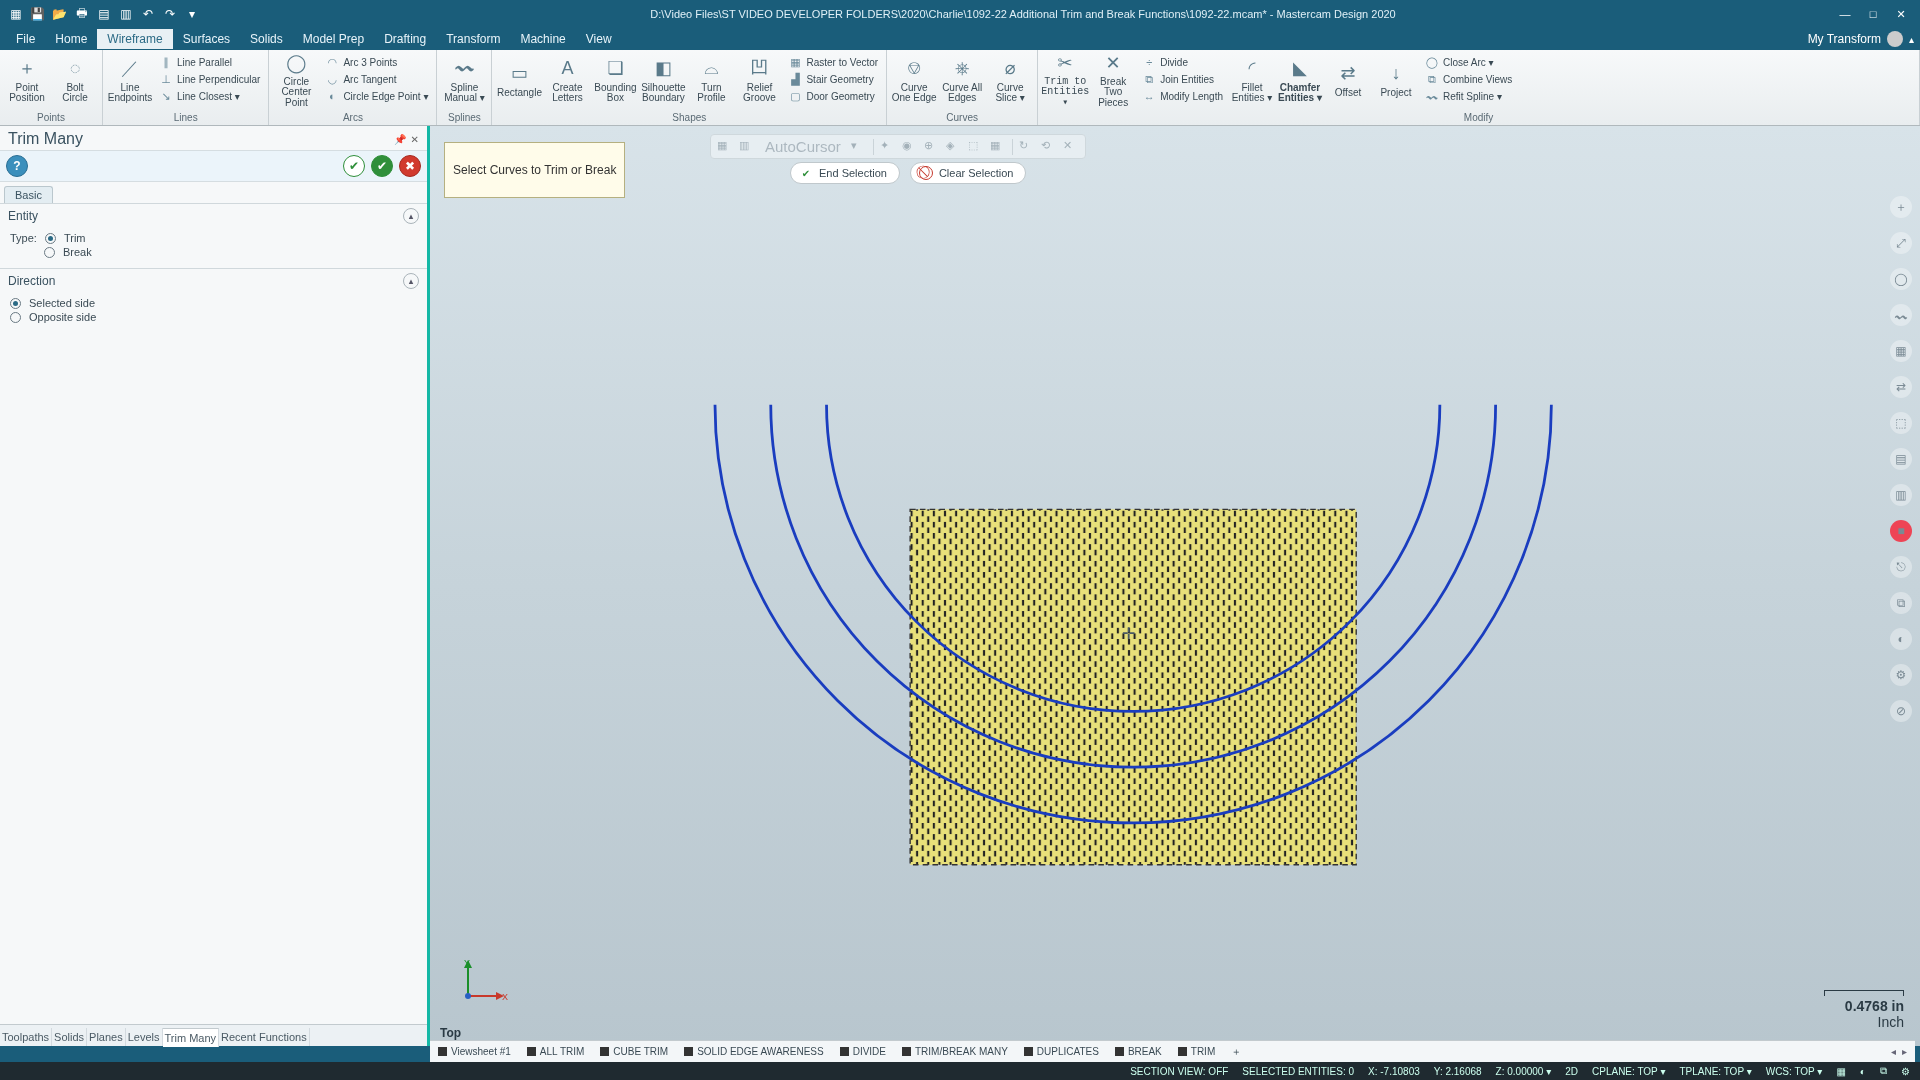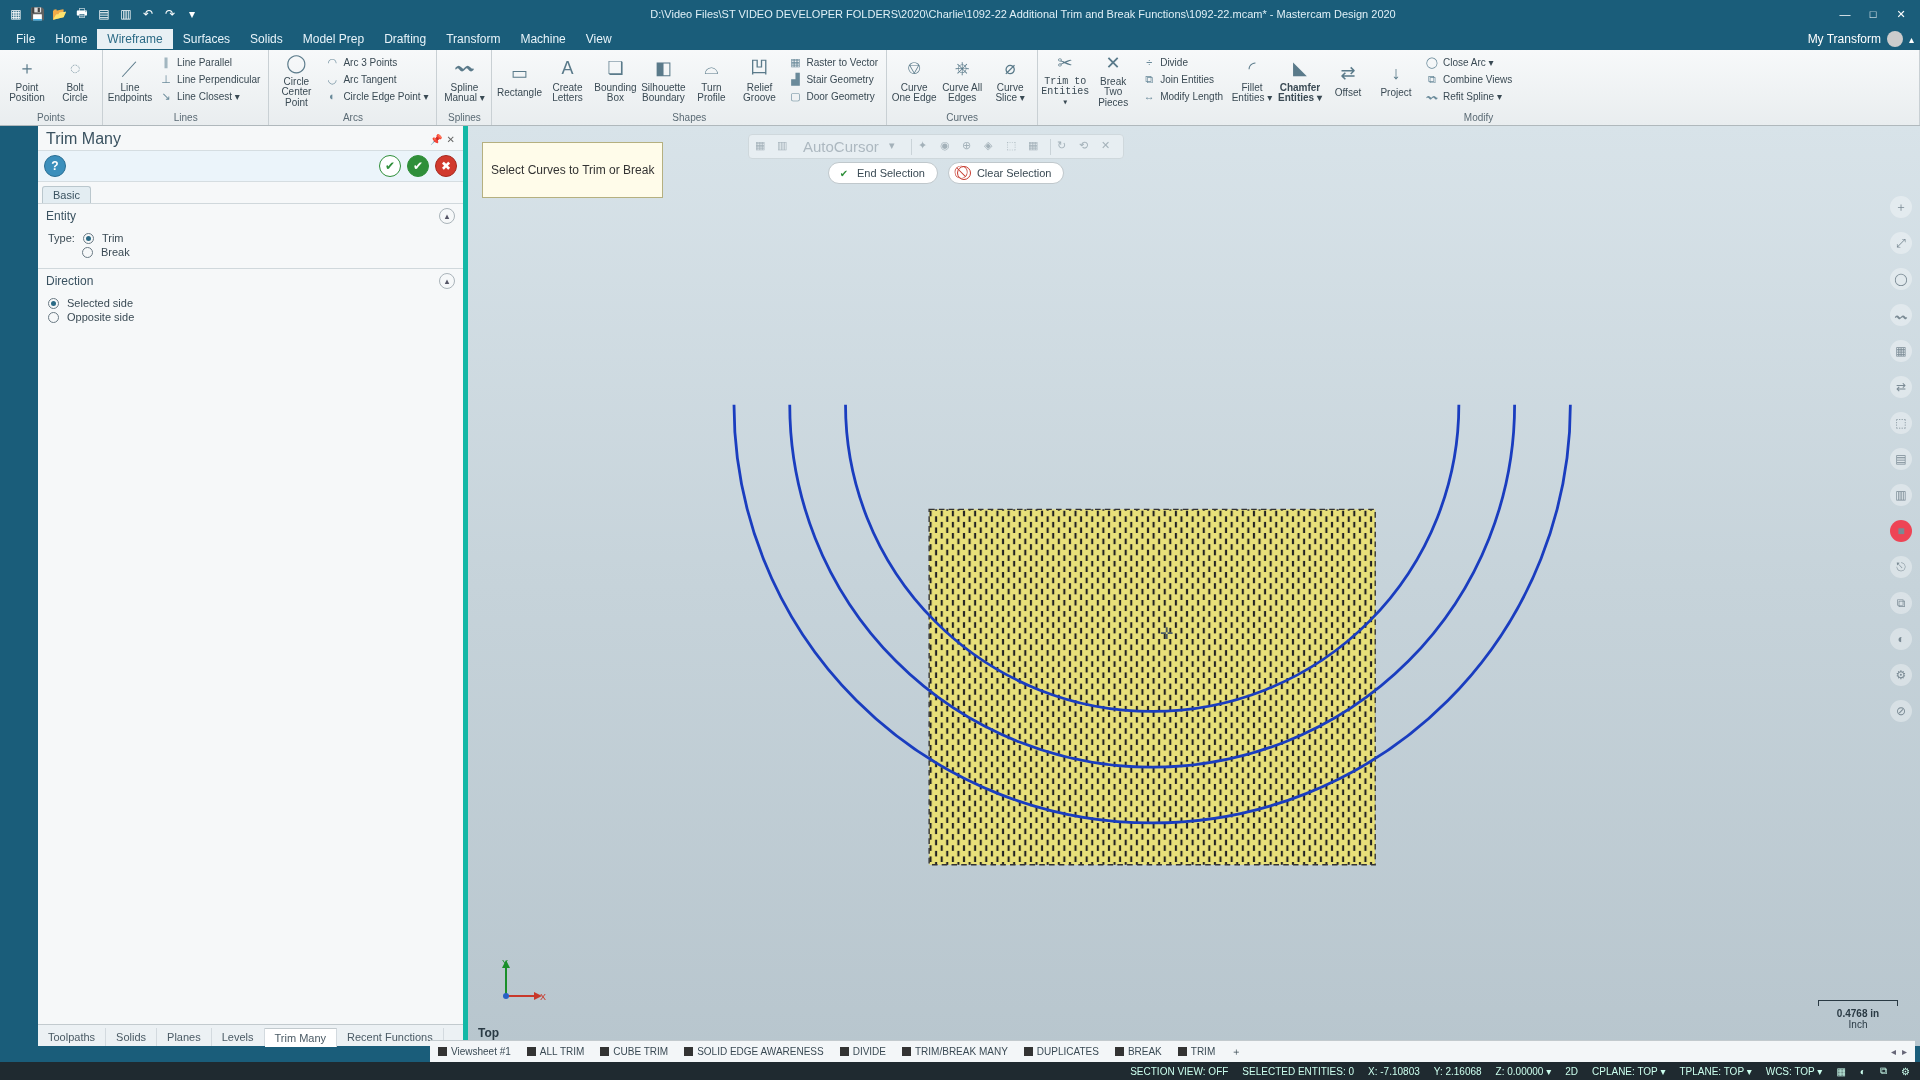--- a/index.html
+++ b/index.html
@@ -26,21 +26,21 @@
 .ribbon-group-label { text-align: center; font-size: 10px; color: #5a6a74; margin-top: auto; padding: 1px 0; }
 .ribbon-body { flex: 1; display: flex; align-items: flex-start; gap: 2px; }
 .big-btn { display: flex; flex-direction: column; align-items: center; justify-content: center; width: 46px; height: 56px; font-size: 10px; color: #3a4a54; cursor: pointer; text-align: center; line-height: 1.05; }
 .big-btn .ico { width: 24px; height: 24px; margin-bottom: 2px; display: inline-flex; align-items: center; justify-content: center; font-size: 18px; color: #5a7a8a; }
 .small-col { display: flex; flex-direction: column; gap: 1px; padding-top: 2px; }
 .small-btn { display: flex; align-items: center; gap: 4px; font-size: 10px; color: #3a4a54; padding: 1px 4px; cursor: pointer; white-space: nowrap; }
 .small-btn .ico { width: 14px; height: 14px; display: inline-flex; align-items: center; justify-content: center; font-size: 11px; color: #6a8a9a; }
 
 
 .main { position: absolute; top: 126px; bottom: 34px; left: 0; right: 0; display: flex; }
-.panel { width: 430px; background: #f6f8f9; border-right: 5px solid #14b8a6; display: flex; flex-direction: column; position: relative; margin-left: 38px; }
+.panel { width: 430px; background: #f6f8f9; border-right: 3px solid #14b8a6; display: flex; flex-direction: column; position: relative; }
 .panel-title-row { display:flex; align-items:center; padding:4px 8px 2px; }
 .panel-title { font-size: 16px; color: #3a5260; font-weight: 400; }
 .panel-title-right { margin-left:auto; display:flex; gap:4px; font-size:10px; color:#666; }
 .panel-top-icons { padding: 4px 6px; display: flex; align-items: center; gap: 6px; background:#ebf4fa; border-top:1px solid #d5dde1; border-bottom:1px solid #d5dde1; }
 .round-btn { width: 22px; height: 22px; border-radius: 50%; border: 1px solid #888; display: inline-flex; align-items: center; justify-content: center; font-size: 12px; cursor:pointer; }
 .round-btn.help { background:#3b8fbc; color:#fff; border-color:#2a6e93; font-weight:bold; }
 .round-btn.ok { background:#fff; color:#2f8f3a; border-color:#2f8f3a; }
 .round-btn.apply { background:#2f8f3a; color:#fff; border-color:#2f8f3a; }
 .round-btn.cancel { background:#d13a2e; color:#fff; border-color:#a52a20; }
 .panel-tab { display:inline-block; background:#e3edf2; border:1px solid #bac7cd; border-bottom:none; padding:2px 10px; font-size:11px; color:#3a5260; margin-left:4px; margin-top:4px; border-radius:3px 3px 0 0; }
@@ -60,27 +60,27 @@
 .sel-toolbar .ti.sep { width:1px; height:16px; background:#c0c8cc; }
 .sel-toolbar .lbl { font-size:15px; color:#8a96a0; padding:0 4px; }
 .sel-btns { position:absolute; top:36px; left:360px; display:flex; gap:10px; }
 .pill { background:#fff; border:1px solid #c0c8cc; border-radius:12px; padding:3px 12px 3px 8px; font-size:11px; color:#3a4a54; display:flex; align-items:center; gap:6px; cursor:pointer; }
 .pill .ic { width:14px; height:14px; border-radius:50%; display:inline-flex; align-items:center; justify-content:center; font-size:10px; }
 .pill .ic.end { color:#2f8f3a; }
 .pill .ic.clr { color:#c63a2e; border:1.5px solid #c63a2e; }
 .pill .ic.clr::after{ content:"⃠"; font-size:13px; position:relative; top:-1px;}
 .right-dock { position:absolute; right:8px; top:70px; display:flex; flex-direction:column; gap:14px; }
 .dock-ico { width:22px; height:22px; border-radius:50%; background:rgba(255,255,255,.35); display:inline-flex; align-items:center; justify-content:center; font-size:12px; color:#7a8a94; }
-.scale { position:absolute; right:22px; bottom:16px; text-align:center; font-size:10px; color:#2a3a44; }
+.scale { position:absolute; right:16px; bottom:16px; text-align:right; font-size:14px; color:#2a3a44; }
 .scale-line { width:80px; border-top:1px solid #2a3a44; border-left:1px solid #2a3a44; border-right:1px solid #2a3a44; height:6px; margin-bottom:2px; }
 .cursor-cross { position:absolute; left:692px; top:498px; font-size:16px; color:#4a5a64; }
 .axis { position:absolute; left:28px; bottom:36px; }
 .view-label { position:absolute; left:10px; bottom:6px; font-size:12px; font-weight:600; color:#2a3a44; }
 .panel-tabs-bottom { position:absolute; left:0; bottom:0; right:0; height:22px; background:#ecf1f4; border-top:1px solid #c2cace; display:flex; align-items:flex-end; font-size:11px; }
-.ptab { padding:3px 10px; color:#4a5a64; cursor:pointer; border-right:1px solid #d3dadf; }
+.ptab { padding:3px 2px; color:#4a5a64; cursor:pointer; border-right:1px solid #d3dadf; }
 .ptab.active { background:#fff; border-top:1px solid #c2cace; position:relative; top:1px; }
 
 
 .tabstrip { position:absolute; left:430px; right:5px; bottom:18px; height:22px; background:#f3f6f8; border-top:1px solid #c2cace; display:flex; align-items:center; font-size:10px; color:#3a4a54; }
 .ttab { padding:2px 8px; display:flex; align-items:center; gap:4px; cursor:pointer; }
 .ttab .sw { width:9px; height:9px; background:#333; }
 .tabstrip .spacer { margin-left:auto; padding-right:8px; display:flex; gap:6px; color:#667; }
 
 
 .statusbar { position:absolute; left:0; right:0; bottom:0; height:18px; background:#1f2a30; color:#cfe; font-size:10px; display:flex; align-items:center; gap:14px; padding:0 10px; }

